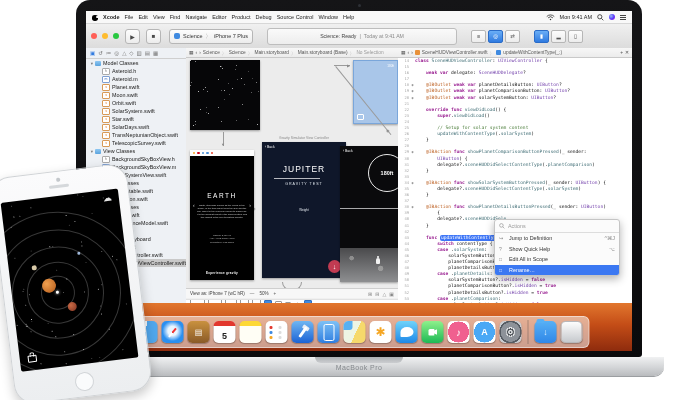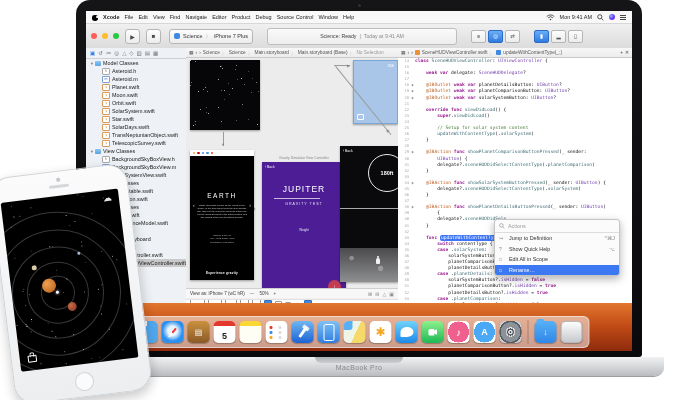--- a/index.html
+++ b/index.html
@@ -88,21 +88,21 @@
   #earth-card{left:4px;top:92px;width:64px;height:130px;background:#fff}
   #earth-head{height:6px;display:flex;align-items:center;gap:2px;padding-left:3px}
   .vdot{width:2.4px;height:2.4px;border-radius:50%;flex:none}
   #earth-body{position:absolute;left:0;top:6px;width:64px;height:124px;background:#000;color:#fff;overflow:hidden}
   .chev{position:absolute;top:46px;font-size:5px;color:#ddd}
   #earth-title{width:100%;top:36px;text-align:center;font-size:6.5px;letter-spacing:1.5px;font-weight:300}
   #earth-desc{left:6px;top:48px;width:52px;font-size:2.4px;line-height:3px;color:#cfcfcf;text-align:center}
   #earth-stats{width:100%;top:78px;text-align:center;font-size:2.4px;line-height:3.4px;color:#bbb}
   #earth-action{width:100%;bottom:5px;text-align:center;font-size:3px;font-weight:bold;letter-spacing:.3px}
 
-  #jup-card{left:76px;top:104px;width:84px;height:136px;background:#4c1d95;color:#fff}
+  #jup-card{left:76px;top:84px;width:84px;height:136px;background:#0f172a;color:#fff}
   #jup-title{width:100%;top:22px;text-align:center;font-size:8.5px;font-weight:300;letter-spacing:1px}
   #jup-line{left:12px;top:36px;width:46px;height:0;border-top:.5px solid rgba(255,255,255,.7)}
   #jup-sub{width:100%;top:40px;text-align:center;font-size:3.6px;letter-spacing:1px;color:#dfe5ec}
   #jup-mid{width:100%;top:66px;text-align:center;font-size:3px;color:#e8edf3}
   #jup-fab{right:5px;bottom:5px;width:13px;height:13px;border-radius:50%;background:#c13b52;
            display:flex;align-items:center;justify-content:center;font-size:7px;color:#fff}
 
   #moon-card{left:154px;top:88px;width:58px;height:136px;background:#0a0a0c;color:#fff;overflow:hidden}
   #moon-circle{right:-8px;top:8px;width:36px;height:36px;border:1px solid #e8e8e8;border-radius:50%;
                display:flex;align-items:center;justify-content:center}

